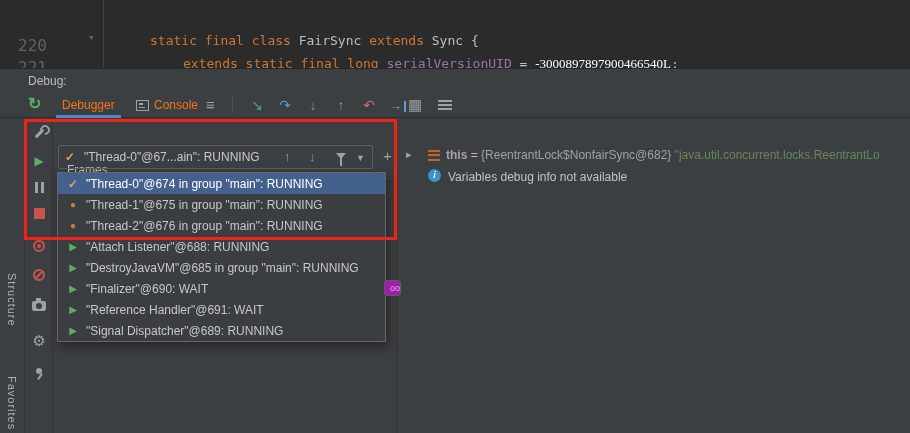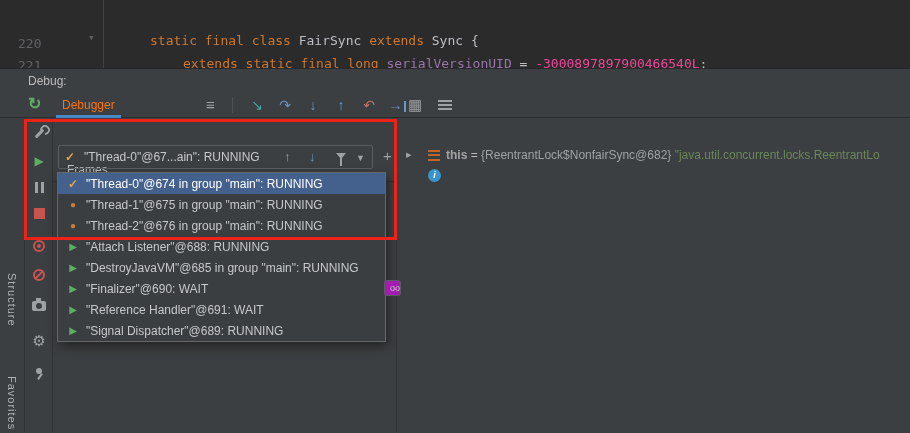--- a/index.html
+++ b/index.html
@@ -4,29 +4,29 @@
 <style>
   * { margin:0; padding:0; box-sizing:border-box; }
   body { background:#1e1e1e; }
   #app { position:relative; width:910px; height:433px; background:#3c3f41;
          font-family:"Liberation Sans", sans-serif; font-size:12px; color:#bbbbbb; overflow:hidden; }
 
   
   .editor { position:absolute; left:0; top:0; width:910px; height:68px; background:#2b2b2b;
             overflow:hidden; font-family:"DejaVu Sans Mono", monospace; font-size:13px; }
   .gutter-line { position:absolute; left:103px; top:0; width:1px; height:68px; background:#404244; }
-  .lineno { position:absolute; color:#606366; font-size:13px; }
+  .lineno { position:absolute; color:#606366; font-size:16px; }
   .n220 { left:18px; top:36px; }
   .n221 { left:18px; top:58px; }
   .fold { position:absolute; left:88px; top:31px; color:#606366; font-size:11px; }
   .code-line { position:absolute; white-space:pre; }
   .comment-line { left:150px; top:4px; color:#629755; }
   .l220 { left:150px; top:33px; }
   .l221 { left:183px; top:56px; }
-  .kw { color:#cc7832; } .id { color:#bcbec4; } .fld { color:#9876aa; } .num { color:#ec4899; }
+  .kw { color:#cc7832; } .id { color:#bcbec4; } .fld { color:#9876aa; } .num { color:#ffffff;font-family:Liberation Serif, serif; }
 
   
   .debug-header { position:absolute; left:0; top:68px; width:910px; height:24px;
                   background:#3c3f41; border-top:1px solid #242628; }
   .dh-label { position:absolute; left:28px; top:5px; color:#bbbbbb; }
   .dh-tab { position:absolute; left:80px; top:0; height:24px; display:flex; align-items:center; gap:6px;
             padding:0 10px; background:#4d5355; border-bottom:2px solid #4A88C7; color:#dadada; }
   .session-icon { width:13px; height:11px; border:1px solid #9da2a5; position:relative; }
   .session-icon::before { content:""; position:absolute; left:2px; top:0; width:3px; height:100%; background:#9da2a5; }
   .tab-close { color:#9fa3a6; font-size:13px; margin-left:4px; cursor:default; }
@@ -176,20 +176,24 @@
 
   <div class="debug-header">
     <span class="dh-label">Debug:</span>
   </div>
 
   <div class="toolbar">
     <span class="rerun">↻</span>
     <div class="tb-tab debugger">
       <span>Debugger</span>
     </div>
+    <div class="tb-tab console">
+      <span class="console-icon"></span>
+      <span>Console</span>
+    </div>
     <span class="hamburger">≡</span>
     <span class="tb-sep"></span>
     <span class="step-icon si0">↘</span>
     <span class="step-icon si1">↷</span>
     <span class="step-icon si2">↓</span>
     <span class="step-icon si3">↑</span>
     <span class="step-icon si4">↶</span>
     <span class="step-icon si5">→</span>
     <span class="grid-icon">▦</span>
     <span class="sliders-icon"></span>
@@ -275,20 +279,21 @@
   </div>
 
   <div class="variables-panel">
     <div class="var-row1">
       <span class="var-chevron">▸</span>
       <span class="value-icon"></span>
       <span class="var-text"><span class="vt-name">this</span><span class="vt-eq"> = </span><span class="vt-type">{ReentrantLock$NonfairSync@682} </span><span class="vt-val">"java.util.concurrent.locks.ReentrantLo</span></span>
     </div>
     <div class="var-row2">
       <span class="info-icon">i</span>
+      <span class="info-text">Variables debug info not available</span>
     </div>
   </div>
 
   <div class="oo-badge">oo</div>
 
   <div class="red-annotation"></div>
 
 </div>
 
 </body></html>

